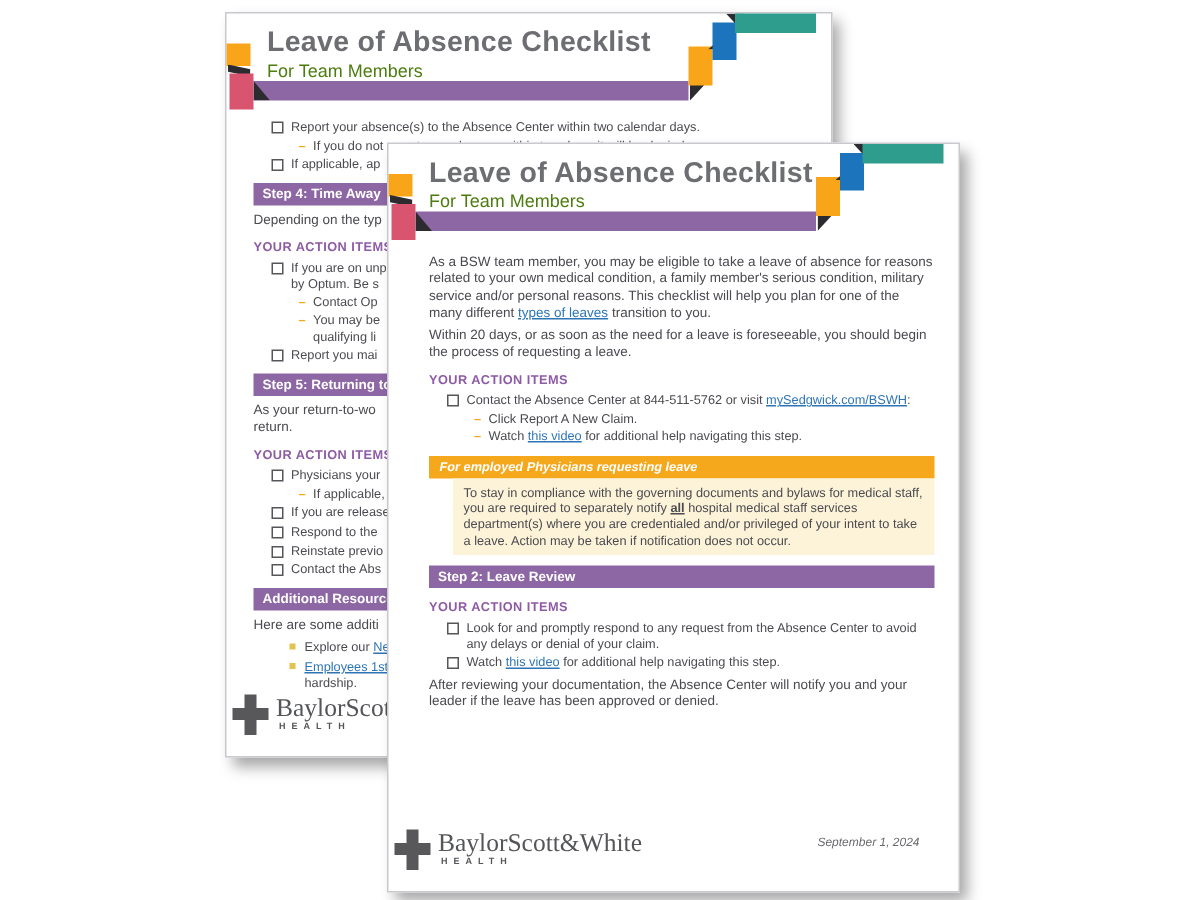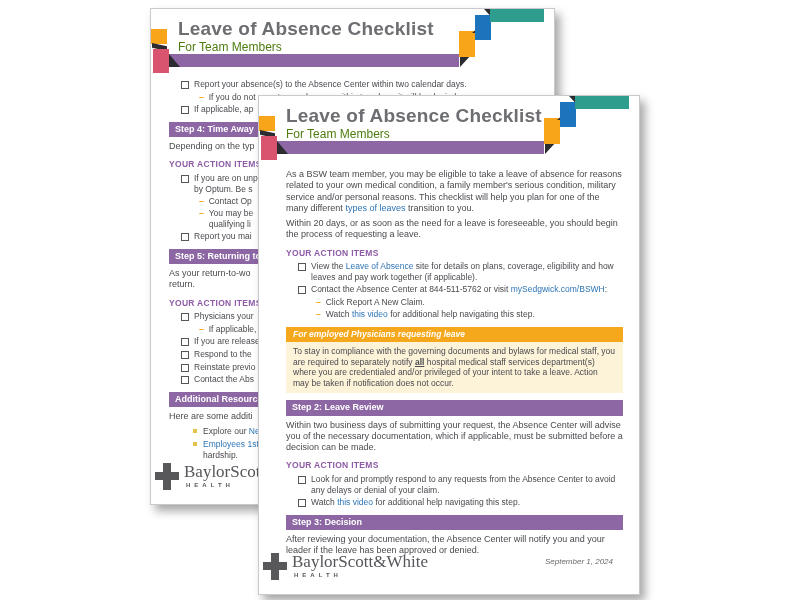--- a/index.html
+++ b/index.html
@@ -36,25 +36,25 @@
   .content-back{padding:4px 14px 0 18px;}
   .para{margin:4px 0;font-size:9px;}
   .step-bar{background:#8d66a4;color:#fff;font-weight:bold;font-size:9px;padding:2px 6px;margin:7px 0 4px;}
   .action{color:#8e5ba6;font-weight:bold;font-size:8.5px;letter-spacing:.3px;margin:7px 0 3px;}
   .check-item{display:flex;gap:5px;margin:2px 0 2px 12px;}
   .cbx{width:6px;height:6px;border:1px solid #55555a;margin-top:2px;flex:none;}
   .sub-item{display:flex;gap:5px;margin:1px 0 1px 30px;}
   .dash{color:#f0a81c;font-weight:bold;flex:none;}
   .blt{width:4px;height:4px;background:#e3c24d;margin-top:3px;flex:none;}
   .bullet-item{display:flex;gap:6px;margin:2px 0 2px 24px;}
-  .lnk{color:#2e75b6;cursor:pointer;}
+  .lnk{color:#2e75b6;text-decoration:underline;cursor:pointer;}
   .emph{font-weight:bold;text-decoration:underline;}
   .callout{margin:8px 0 2px 0;}
   .callout-head{background:#f5a81c;color:#fff;font-weight:bold;font-style:italic;font-size:8.5px;padding:2px 7px;}
-  .callout-body{background:#fdf3d8;padding:4px 7px 5px 7px;font-size:8.5px;}
+  .callout-body{background:#fdf3d8;padding:4px 7px 5px 7px;font-size:8.5px;margin-left:16px;}
 
   
   .footer{position:absolute;left:0;right:0;bottom:8px;height:42px;}
   .logo{position:absolute;left:4px;bottom:6px;display:flex;align-items:flex-start;gap:5px;}
   .cross{position:relative;width:24px;height:27px;flex:none;}
   .cross-v{position:absolute;left:8px;top:0;width:8px;height:27px;background:#58585b;}
   .cross-h{position:absolute;left:0;top:9px;width:24px;height:8px;background:#58585b;}
   .cross-v:after{content:"";position:absolute;left:3px;top:12px;width:2px;height:2px;background:#fff;}
   .logo-txt{display:flex;flex-direction:column;}
   .logo-name{font-family:"Liberation Serif","DejaVu Serif",serif;font-size:17px;color:#55565a;line-height:1;}
@@ -188,55 +188,49 @@
 
   <div class="content">
     <div class="para">
       <span>As a BSW team member, you may be eligible to take a leave of absence for reasons related to your own medical condition, a family member's serious condition, military service and/or personal reasons.  This checklist will help you plan for one of the many different </span><span class="lnk">types of leaves</span><span> transition to you.</span>
     </div>
 
     <div class="para">Within 20 days, or as soon as the need for a leave is foreseeable, you should begin the process of requesting a leave.</div>
     <div class="action">YOUR ACTION ITEMS</div>
     <div class="check-item">
       <span class="cbx"></span>
-      <span><span>View the </span><span class="lnk">Leave of Absence</span><span> site for details on plans, coverage, eligibility and how leaves and pay work together (if applicable).</span></span>
-    </div>
-    <div class="check-item">
-      <span class="cbx"></span>
       <span><span>Contact the Absence Center at 844-511-5762 or visit </span><span class="lnk">mySedgwick.com/BSWH</span><span>:</span></span>
     </div>
     <div class="sub-item">
       <span class="dash">–</span>
       <span>Click Report A New Claim.</span>
     </div>
     <div class="sub-item">
       <span class="dash">–</span>
       <span><span>Watch </span><span class="lnk">this video</span><span> for additional help navigating this step.</span></span>
     </div>
 
     <div class="callout">
       <div class="callout-head">For employed Physicians requesting leave</div>
       <div class="callout-body">
         <span>To stay in compliance with the governing documents and bylaws for medical staff, you are required to separately notify </span><span class="emph">all</span><span> hospital medical staff services department(s) where you are credentialed and/or privileged of your intent to take a leave.  Action may be taken if notification does not occur.</span>
       </div>
     </div>
 
     <div class="step-bar">Step 2:  Leave Review</div>
-    <div class="para">Within two business days of submitting your request, the Absence Center will advise you of the necessary documentation, which if applicable, must be submitted before a decision can be made.</div>
-    <div class="action">YOUR ACTION ITEMS</div>
-    <div class="check-item">
-      <span class="cbx"></span>
-      <span>Look for and promptly respond to any requests from the Absence Center to avoid any delays or denial of your claim.</span>
+    <div class="action">YOUR ACTION ITEMS</div>
+    <div class="check-item">
+      <span class="cbx"></span>
+      <span>Look for and promptly respond to any request from the Absence Center to avoid any delays or denial of your claim.</span>
     </div>
     <div class="check-item">
       <span class="cbx"></span>
       <span><span>Watch </span><span class="lnk">this video</span><span> for additional help navigating this step.</span></span>
     </div>
 
-    <div class="step-bar">Step 3:  Decision</div>
     <div class="para">After reviewing your documentation, the Absence Center will notify you and your leader if the leave has been approved or denied.</div>
 
   </div>
 
   <div class="footer">
     <div class="logo">
       <span class="cross">
           <span class="cross-v"></span>
           <span class="cross-h"></span>
         </span>

